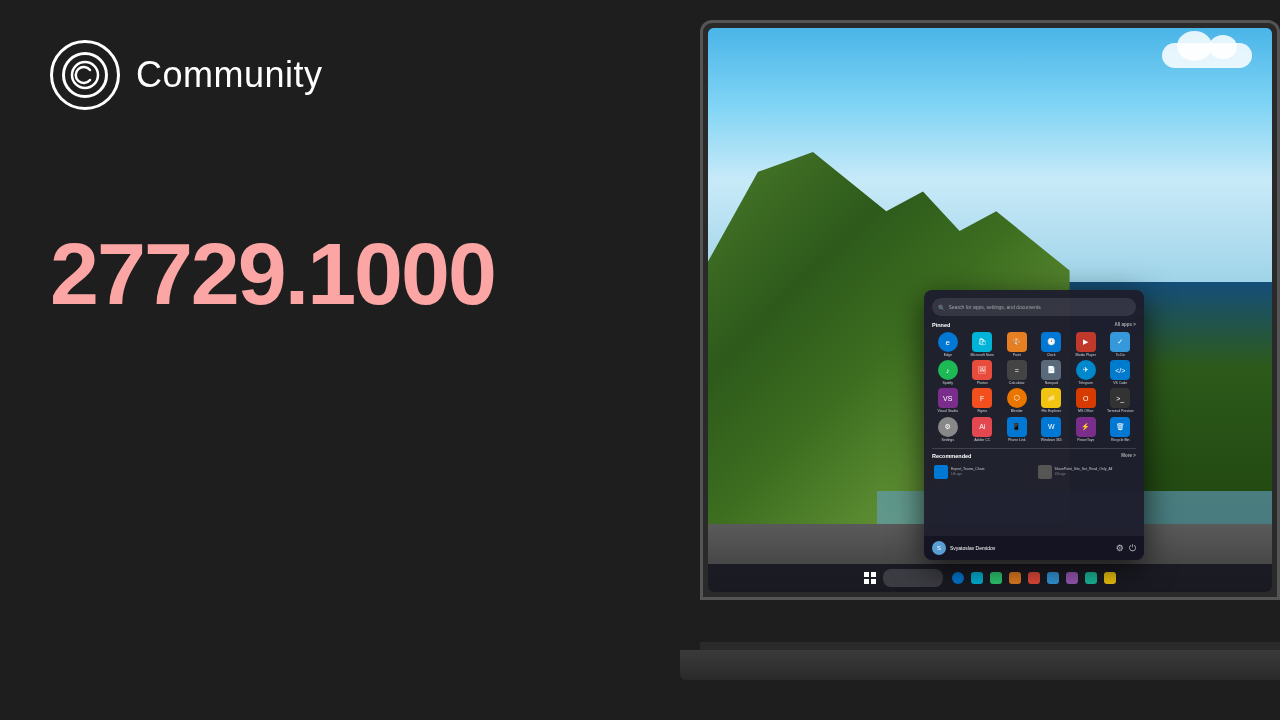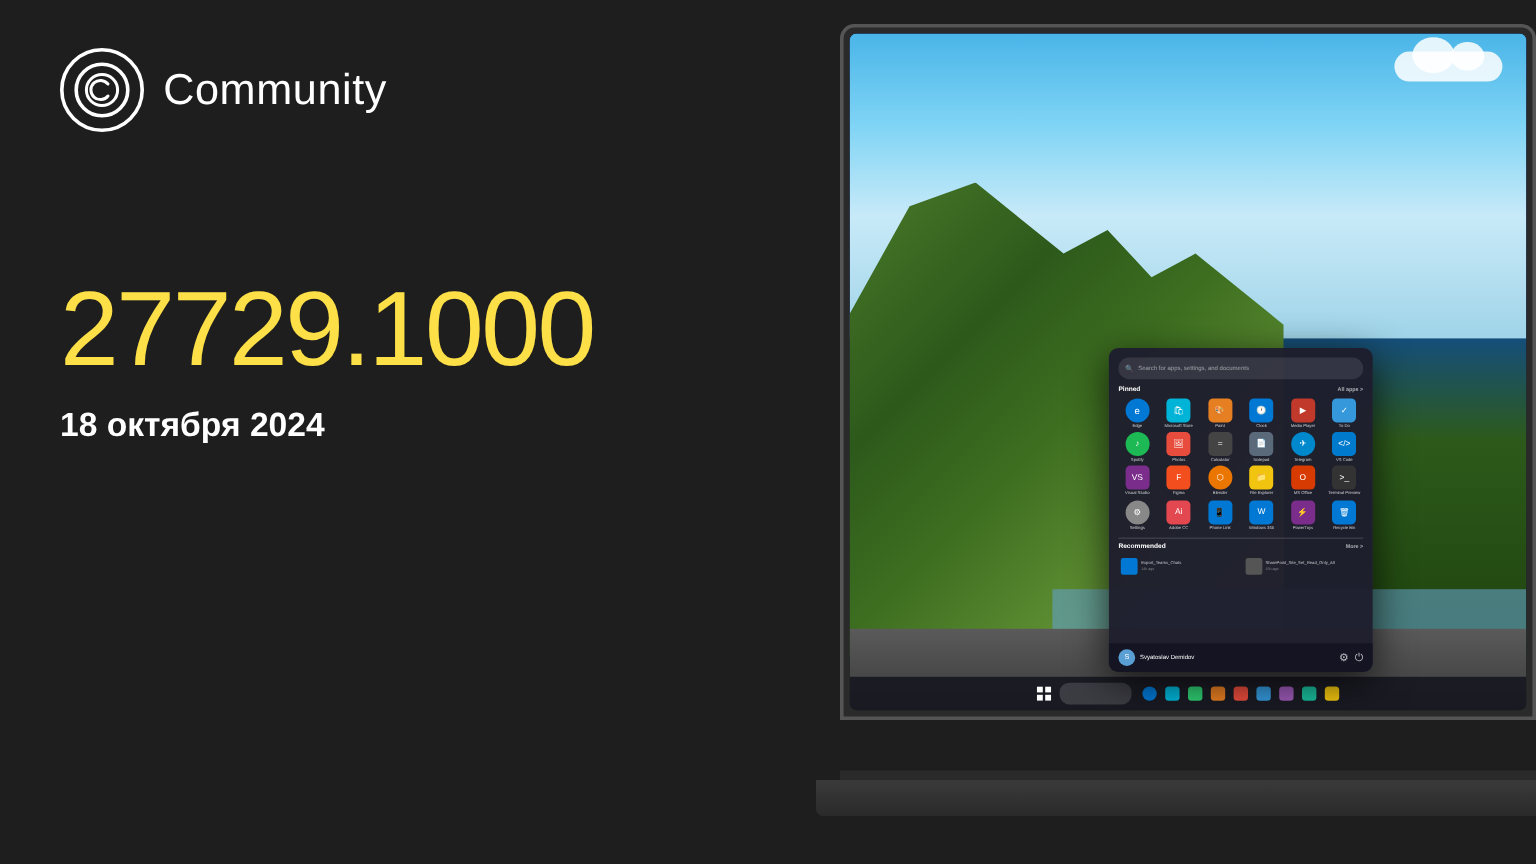--- a/index.html
+++ b/index.html
@@ -82,22 +82,22 @@
       background-color: #4a9fd4;
       color: #ffffff;
       padding: 8px 20px;
       border-radius: 25px;
       font-size: 20px;
       font-weight: 600;
     }
 
     .version-number {
       font-size: 88px;
-      font-weight: 400;
-      color: #fde047;
+      font-weight: 700;
+      color: #fca5a5;
       line-height: 1;
       margin-bottom: 20px;
       letter-spacing: -2px;
     }
 
     .release-date {
       font-size: 28px;
       font-weight: 600;
       color: #ffffff;
     }
@@ -452,21 +452,20 @@
       </div>
     </div>
     <span class="logo-text">Community</span>
   </div>
 
   <div class="badges">
   </div>
 
   <div class="version-number">27729.1000</div>
 
-  <div class="release-date">18 октября 2024</div>
 
 </div>
 
 <div class="right-panel">
   <div class="laptop-container">
     <div class="laptop">
 
       <div class="laptop-screen-outer">
         <div class="laptop-screen-inner">
           <div class="win-desktop">

